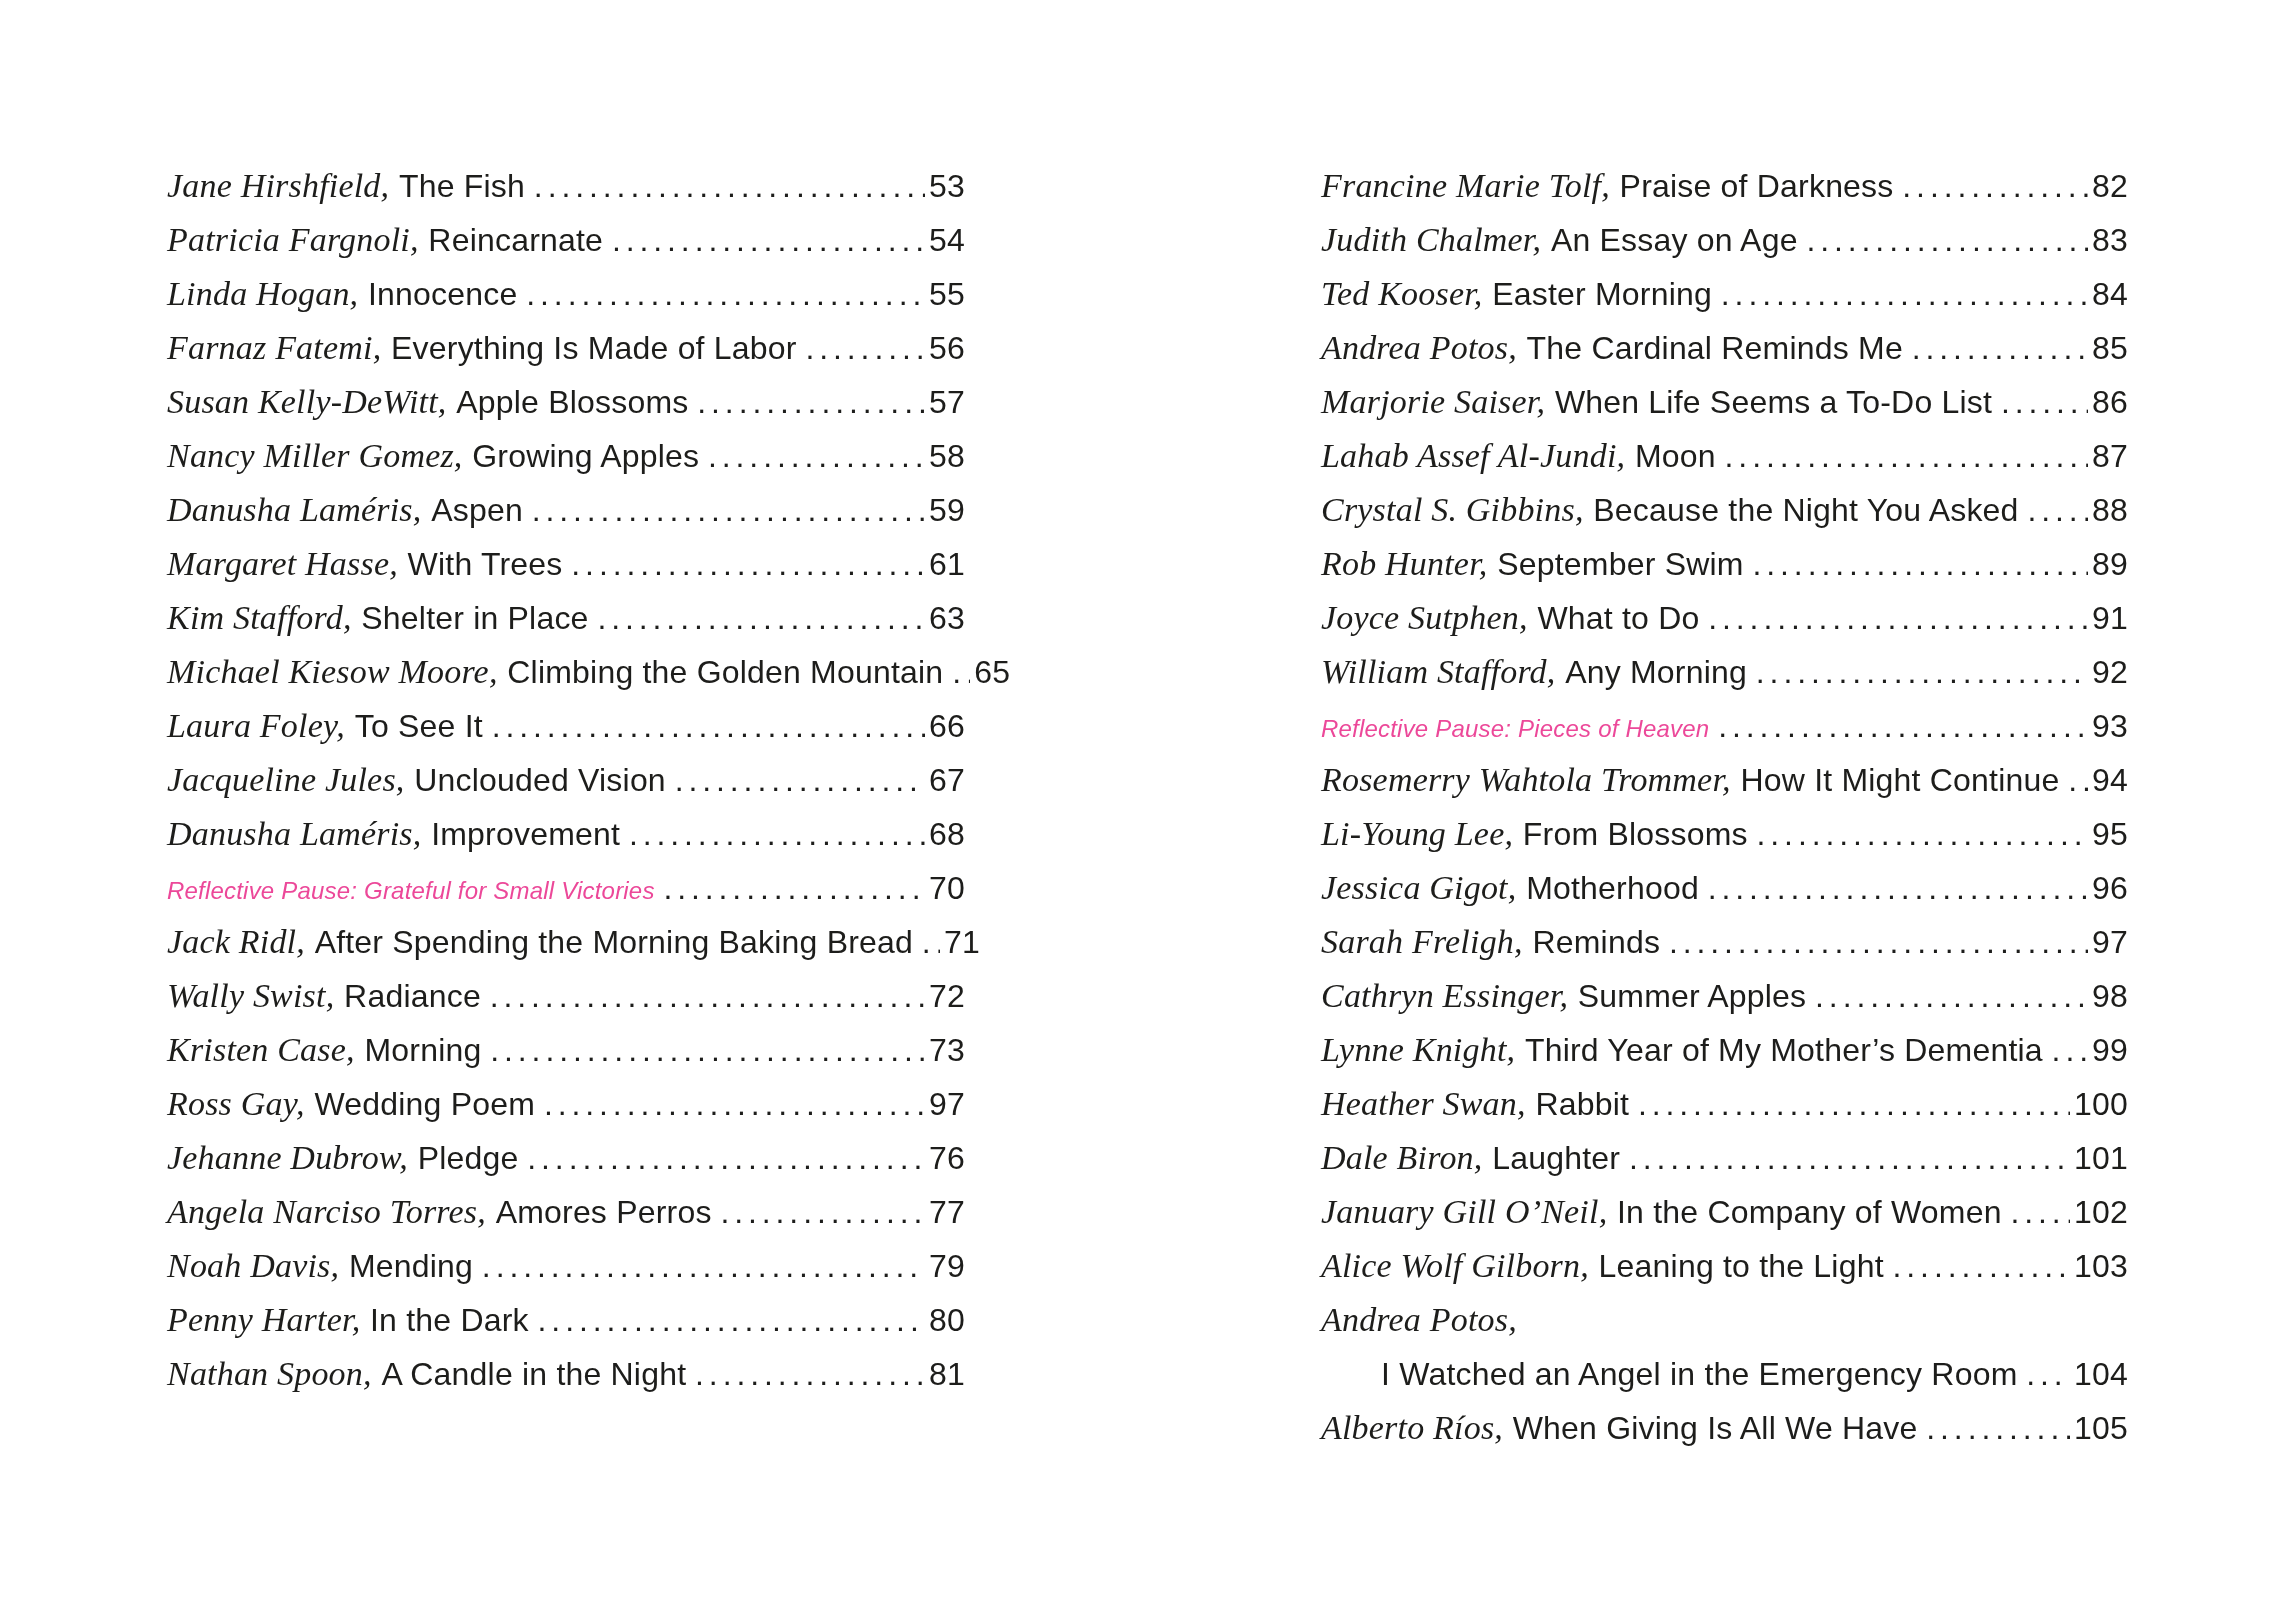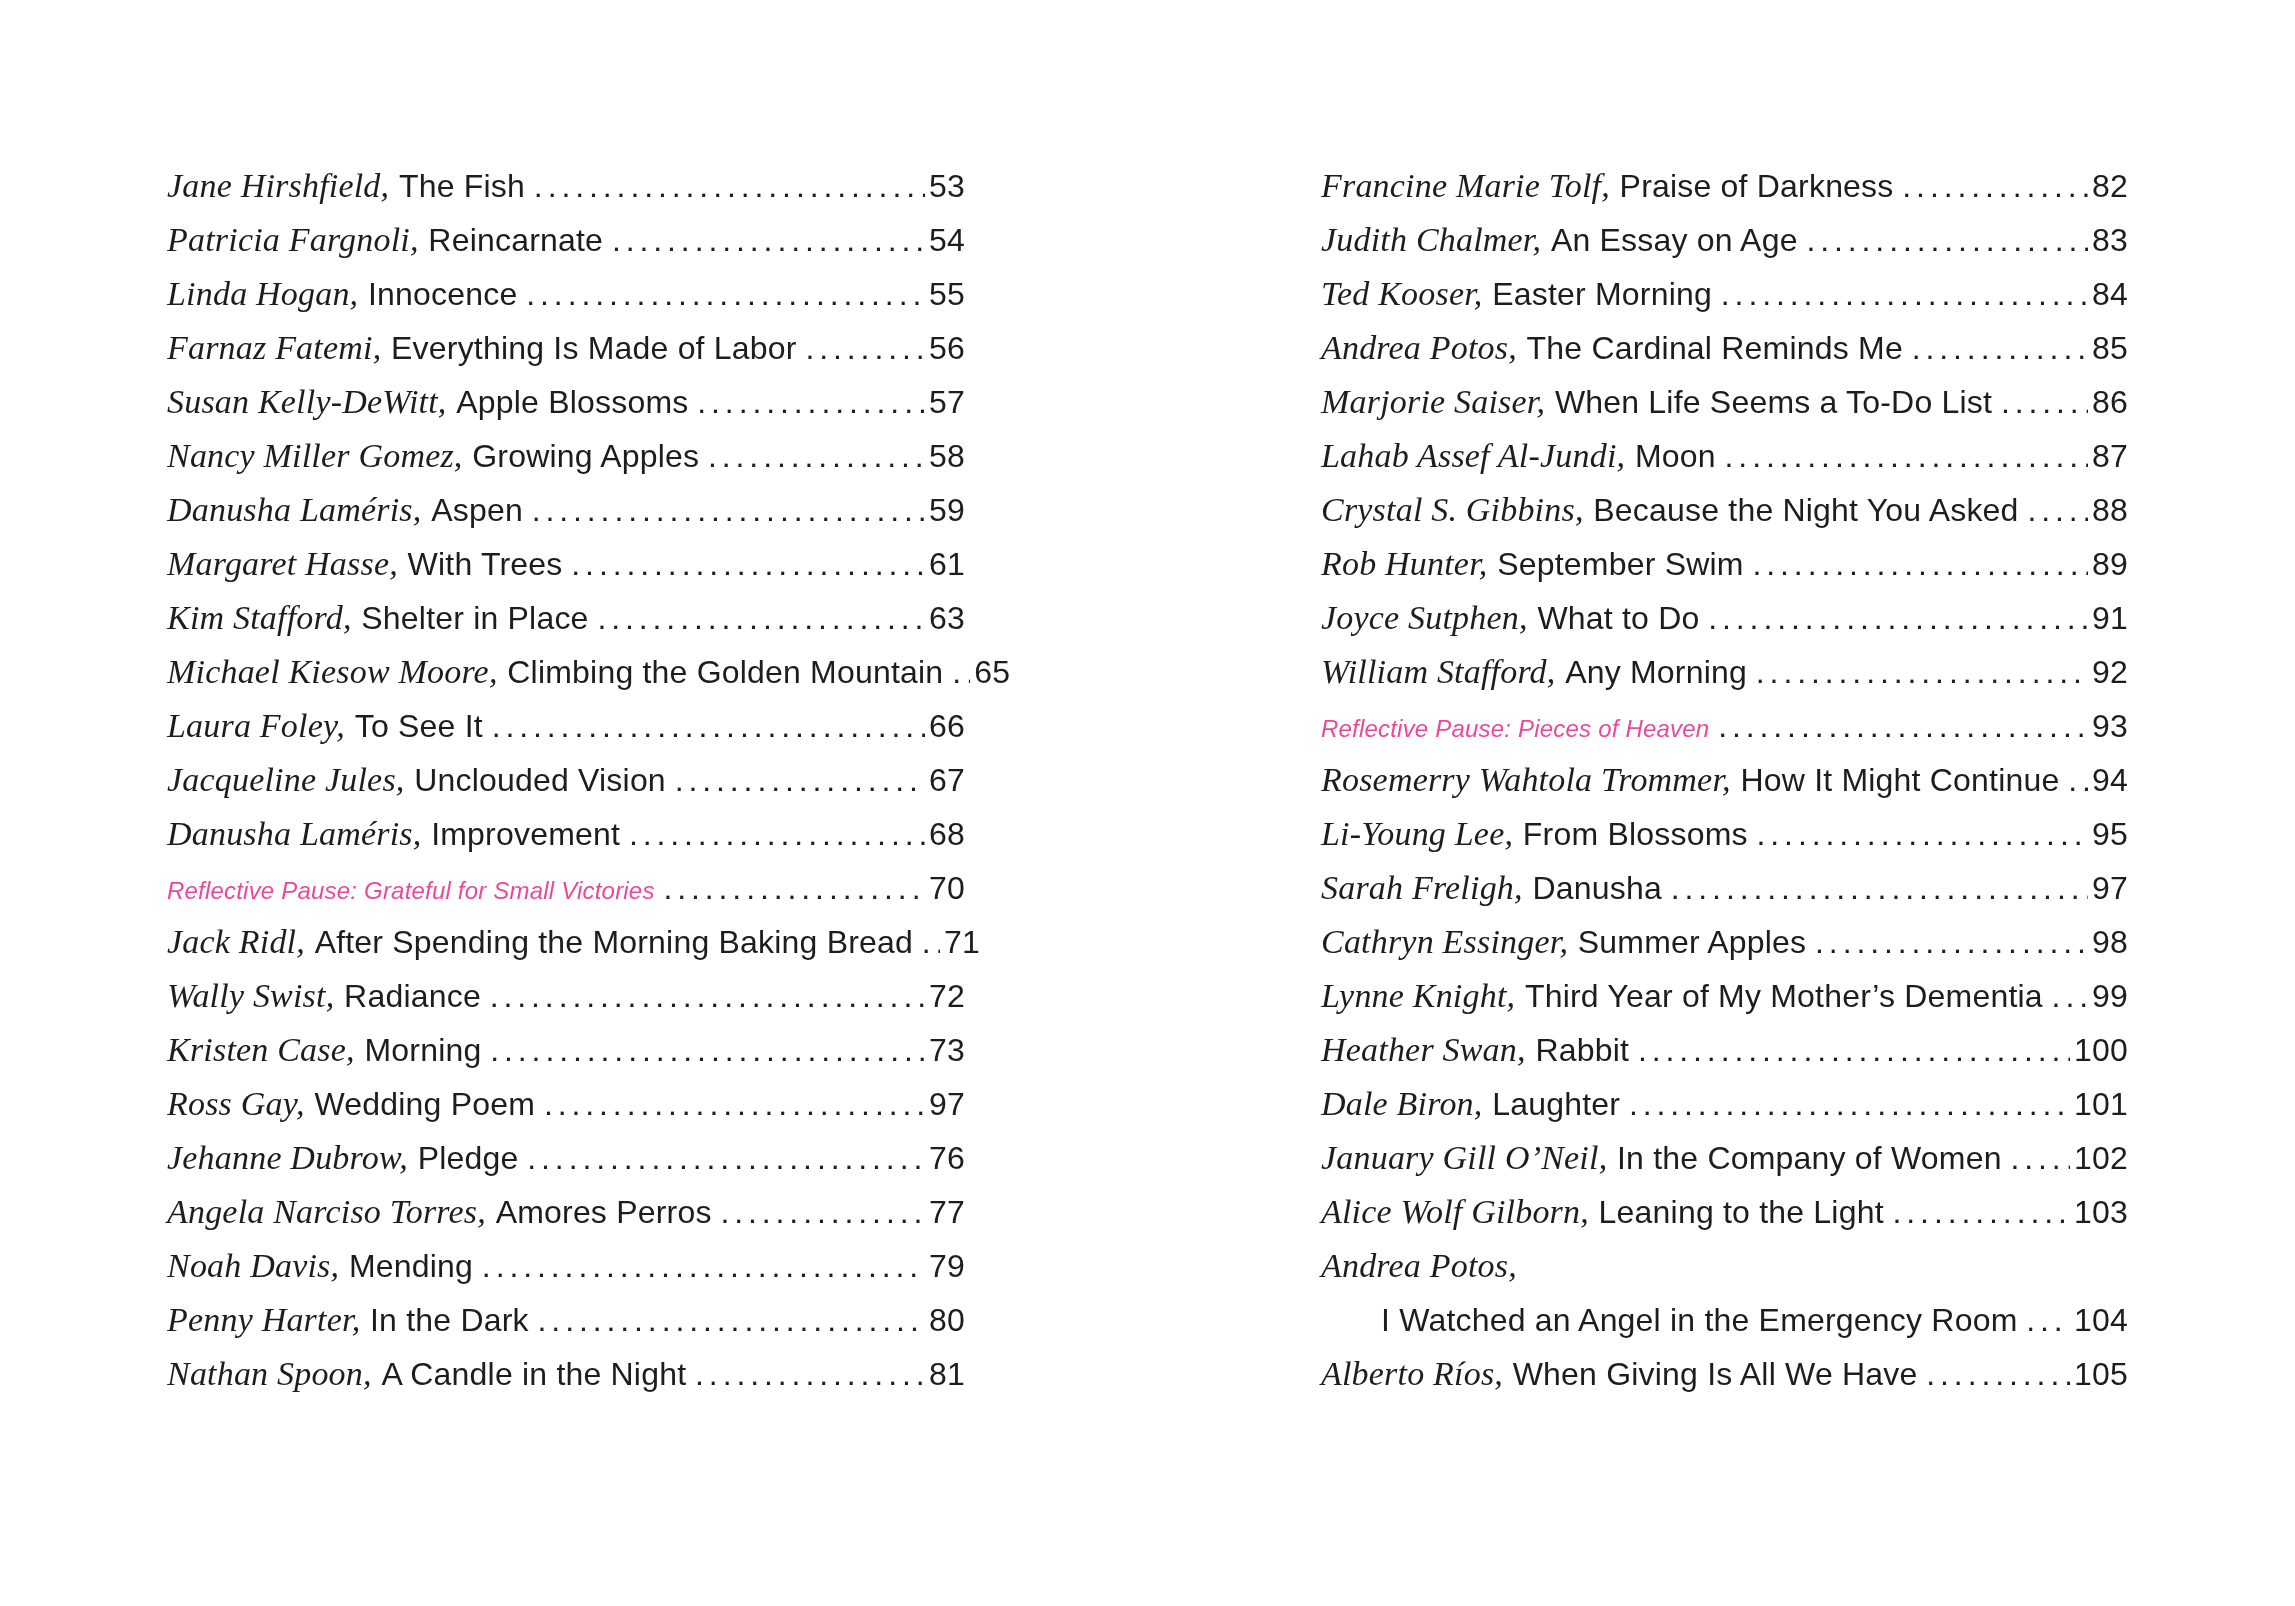--- a/index.html
+++ b/index.html
@@ -281,22 +281,28 @@
         <span class="dots"></span>
         <span class="page">94</span>
       </div>
       <div class="entry">
         <span class="author">Li-Young Lee,</span>
         <span class="title">From Blossoms</span>
         <span class="dots"></span>
         <span class="page">95</span>
       </div>
       <div class="entry">
+        <span class="author">Jessica Gigot,</span>
+        <span class="title">Motherhood</span>
+        <span class="dots"></span>
+        <span class="page">96</span>
+      </div>
+      <div class="entry">
         <span class="author">Sarah Freligh,</span>
-        <span class="title">Danusha</span>
+        <span class="title">Reminds</span>
         <span class="dots"></span>
         <span class="page">97</span>
       </div>
       <div class="entry">
         <span class="author">Cathryn Essinger,</span>
         <span class="title">Summer Apples</span>
         <span class="dots"></span>
         <span class="page">98</span>
       </div>
       <div class="entry">

